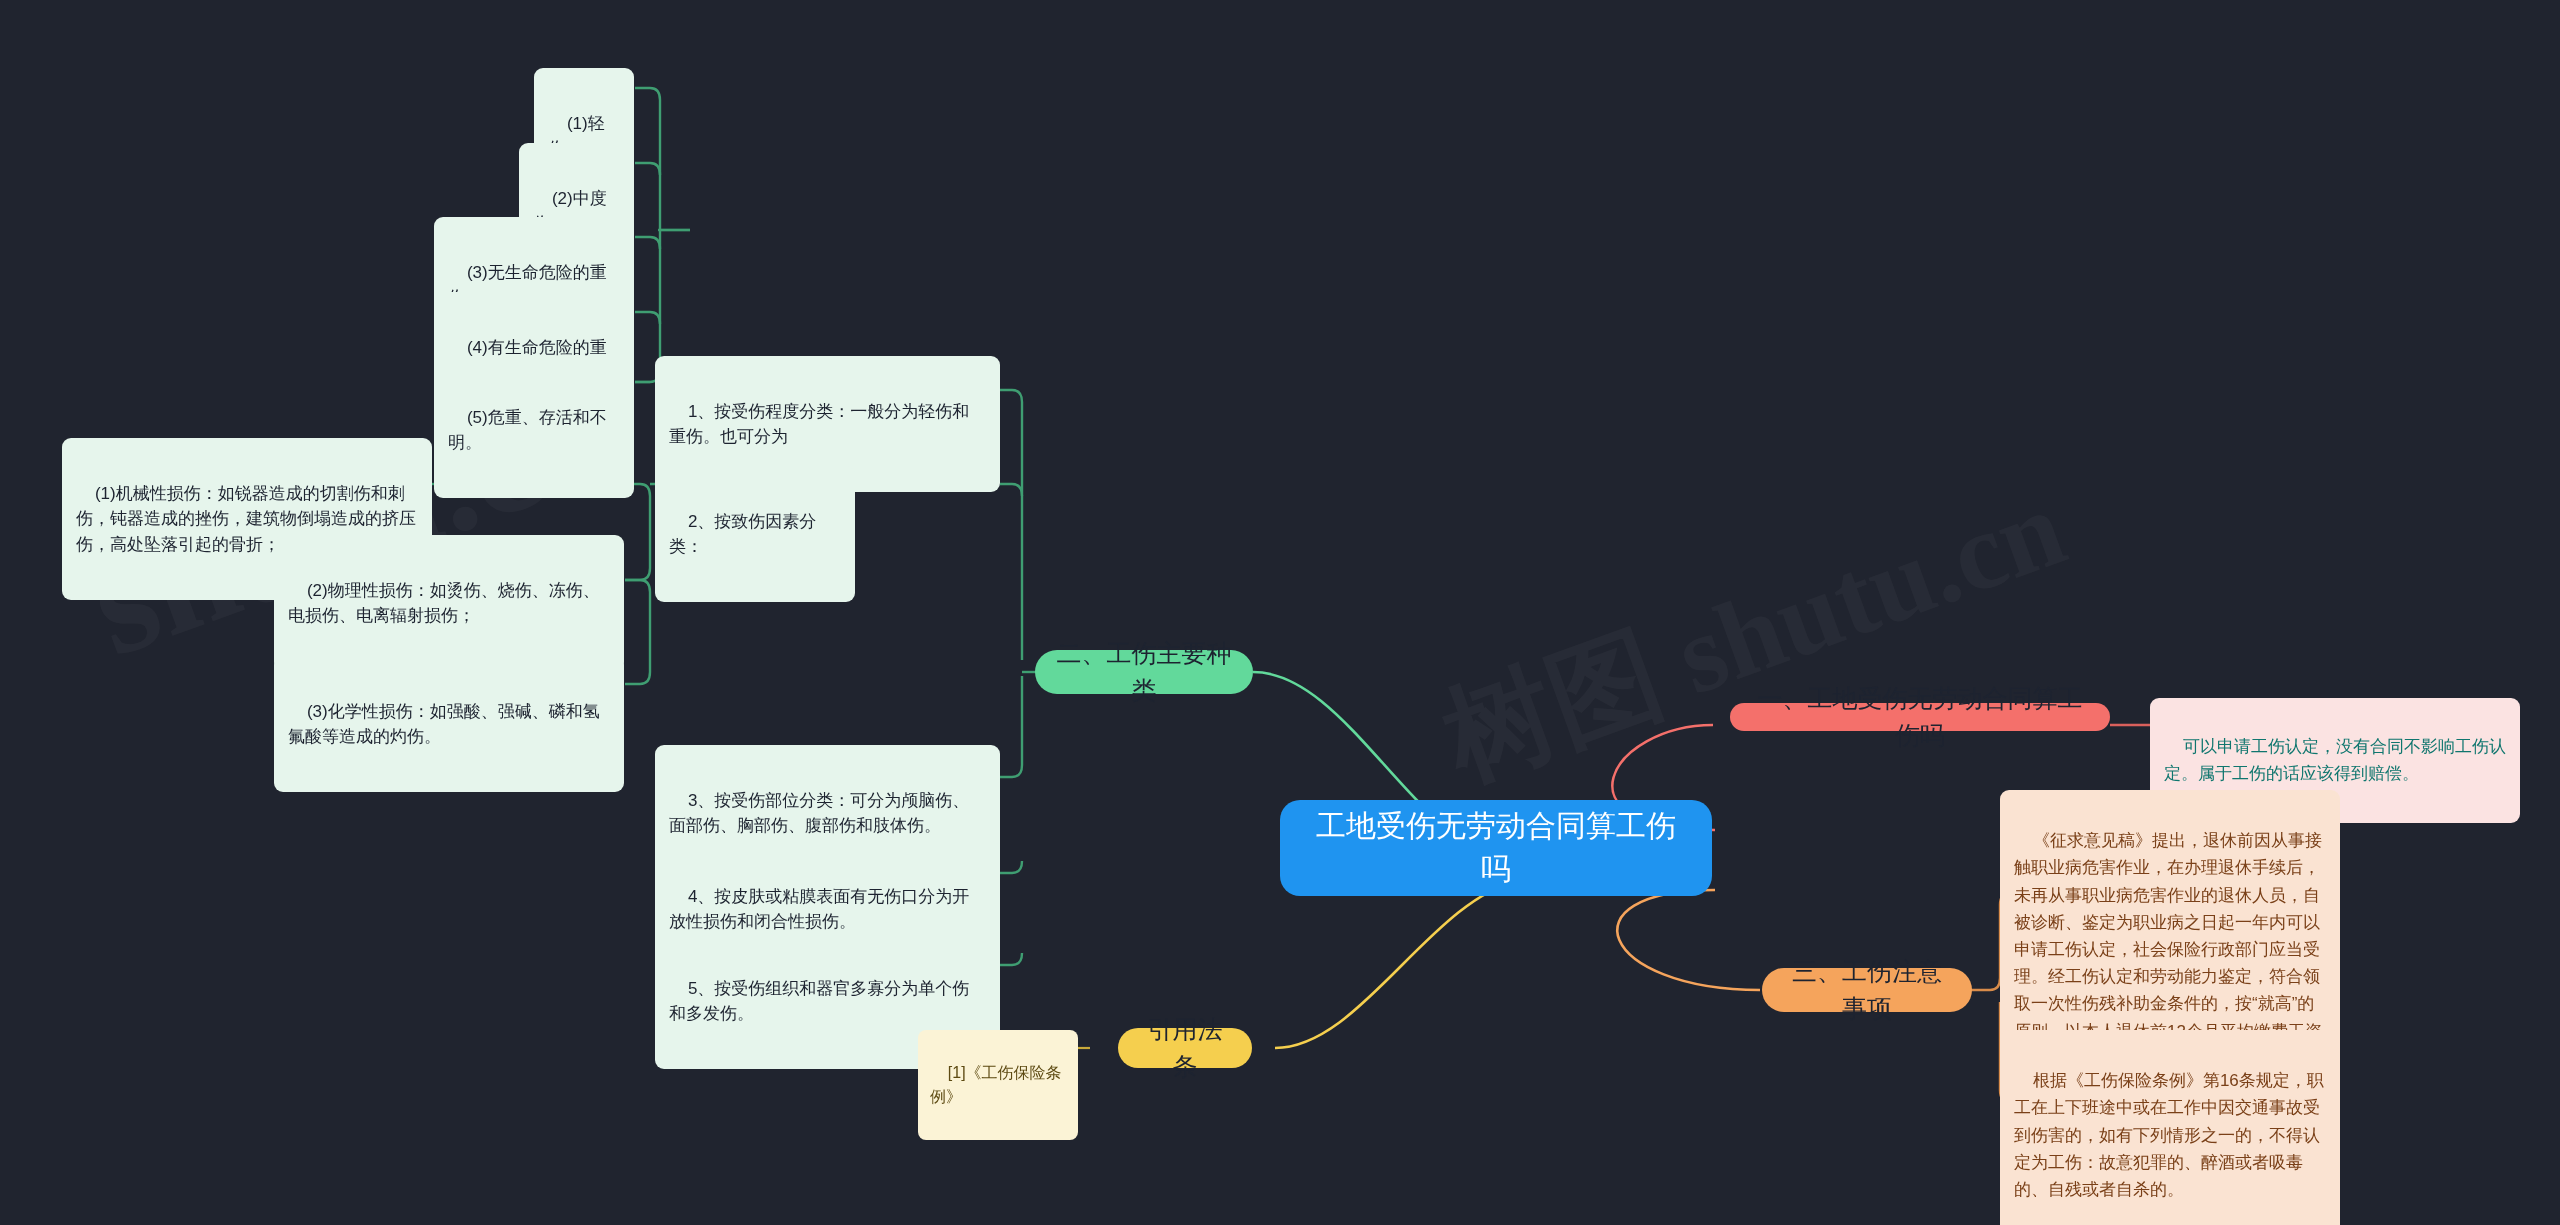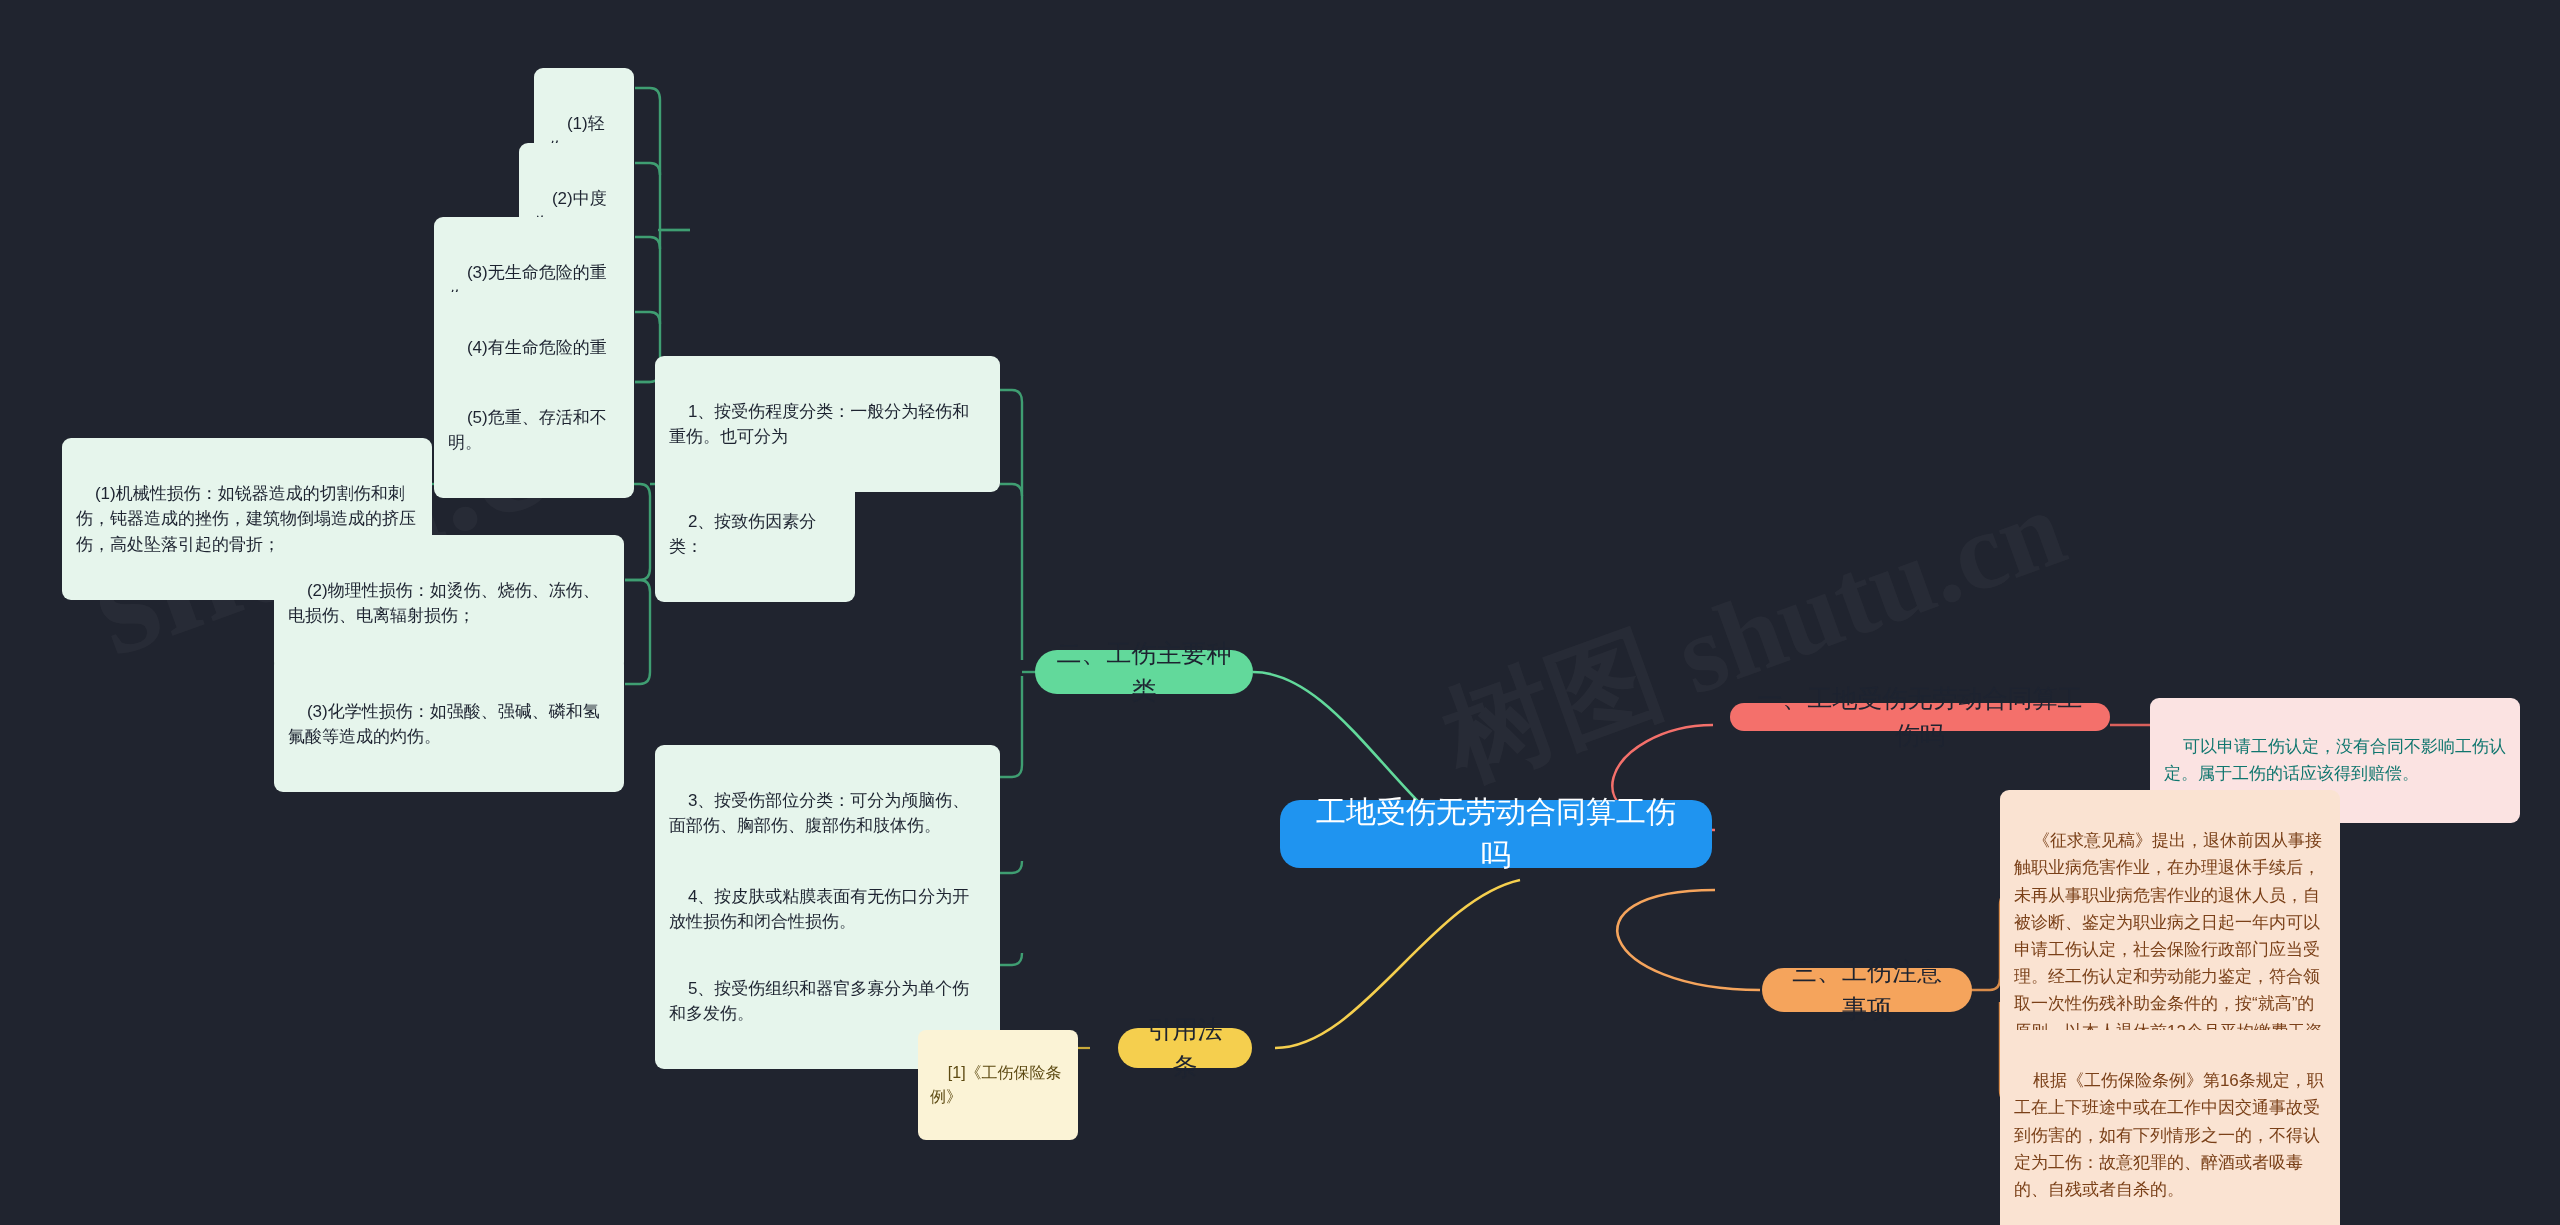--- a/index.html
+++ b/index.html
@@ -211,17 +211,17 @@
   <div class="node cap cap-orange" style="left:1762px;top:968px;width:210px;height:44px;">
     <span>三、工伤注意事项</span>
   </div>
   <div class="node peach" style="left:2000px;top:790px;width:340px;">
     <span>《征求意见稿》提出，退休前因从事接触职业病危害作业，在办理退休手续后，未再从事职业病危害作业的退休人员，自被诊断、鉴定为职业病之日起一年内可以申请工伤认定，社会保险行政部门应当受理。经工伤认定和劳动能力鉴定，符合领取一次性伤残补助金条件的，按“就高”的原则，以本人退休前12个月平均缴费工资或者确诊职业病前12个月的月平均养老金为基数计发待遇。</span>
   </div>
   <div class="node peach" style="left:2000px;top:1030px;width:340px;">
     <span>根据《工伤保险条例》第16条规定，职工在上下班途中或在工作中因交通事故受到伤害的，如有下列情形之一的，不得认定为工伤：故意犯罪的、醉酒或者吸毒的、自残或者自杀的。</span>
   </div>
 
-  <div class="root" style="left:1280px;top:800px;width:432px;height:68px;">
+  <div class="root" style="left:1280px;top:800px;width:432px;height:96px;">
     <span>工地受伤无劳动合同算工伤吗</span>
   </div>
 
 </div>
 
 </body></html>

